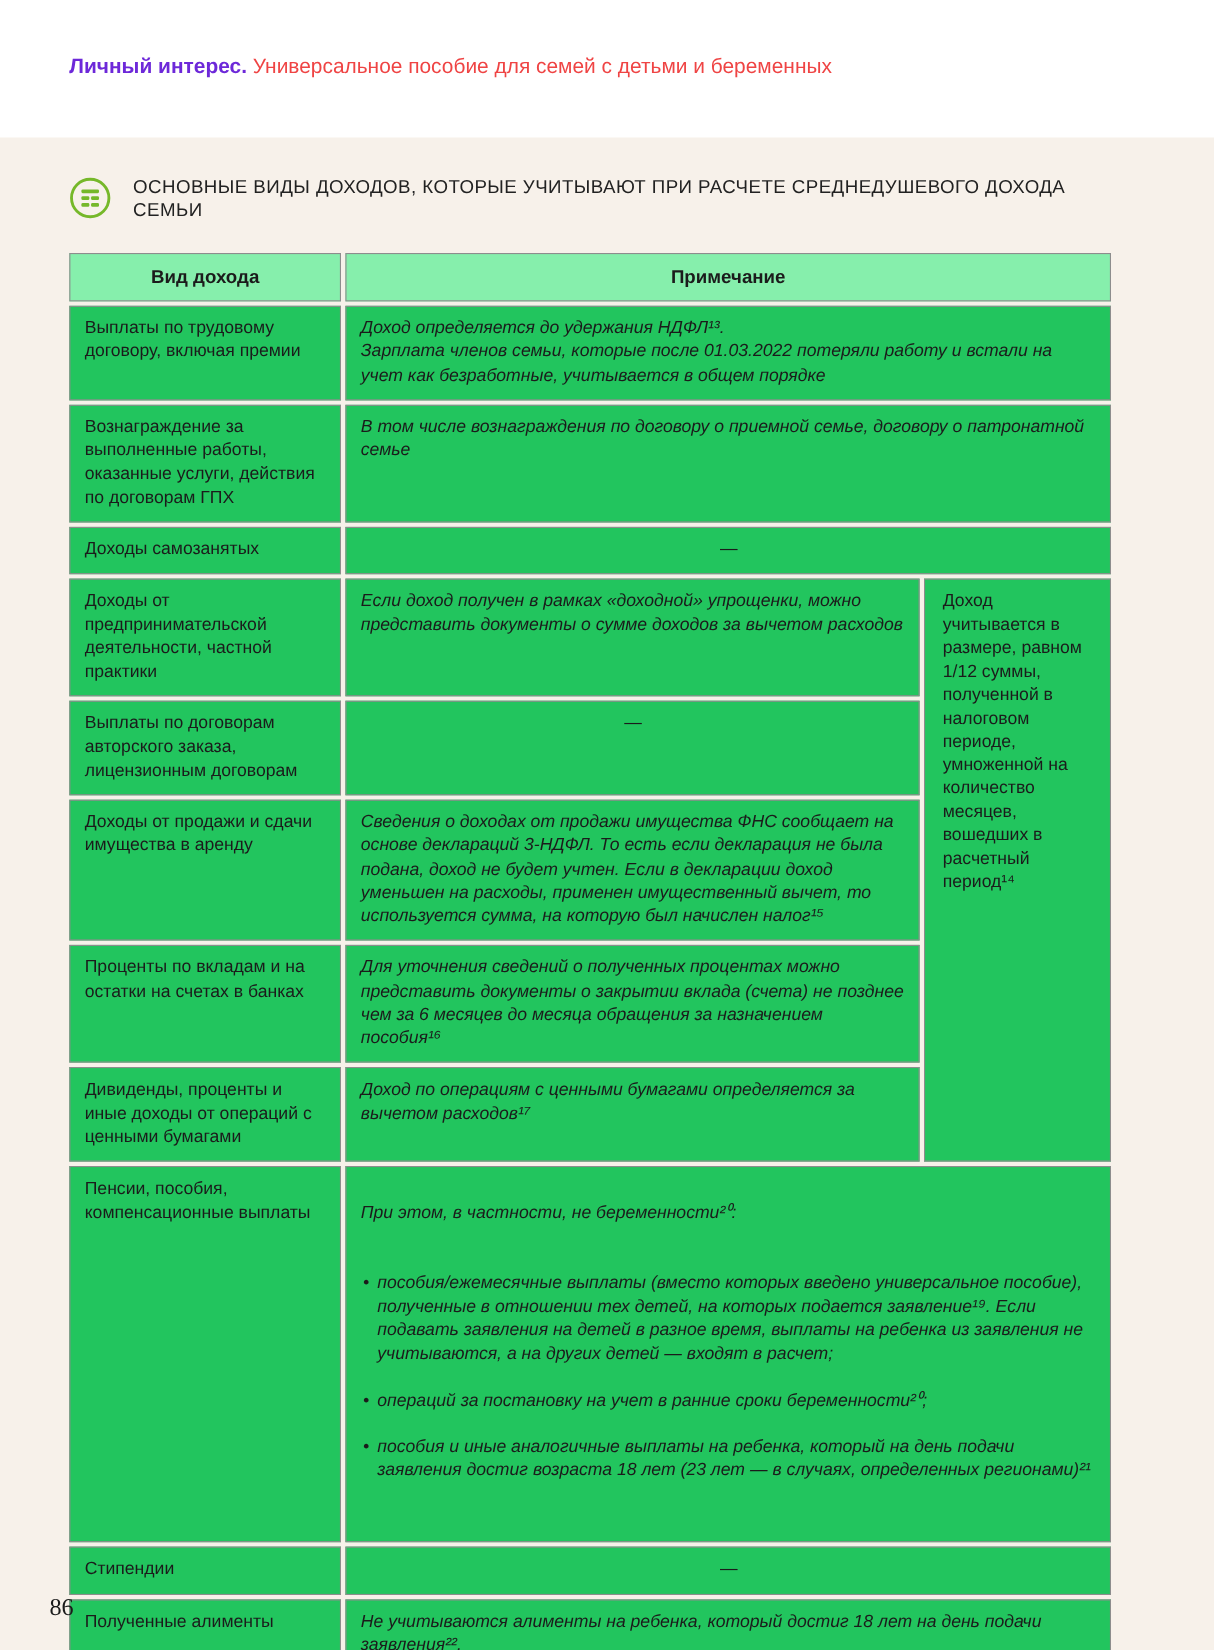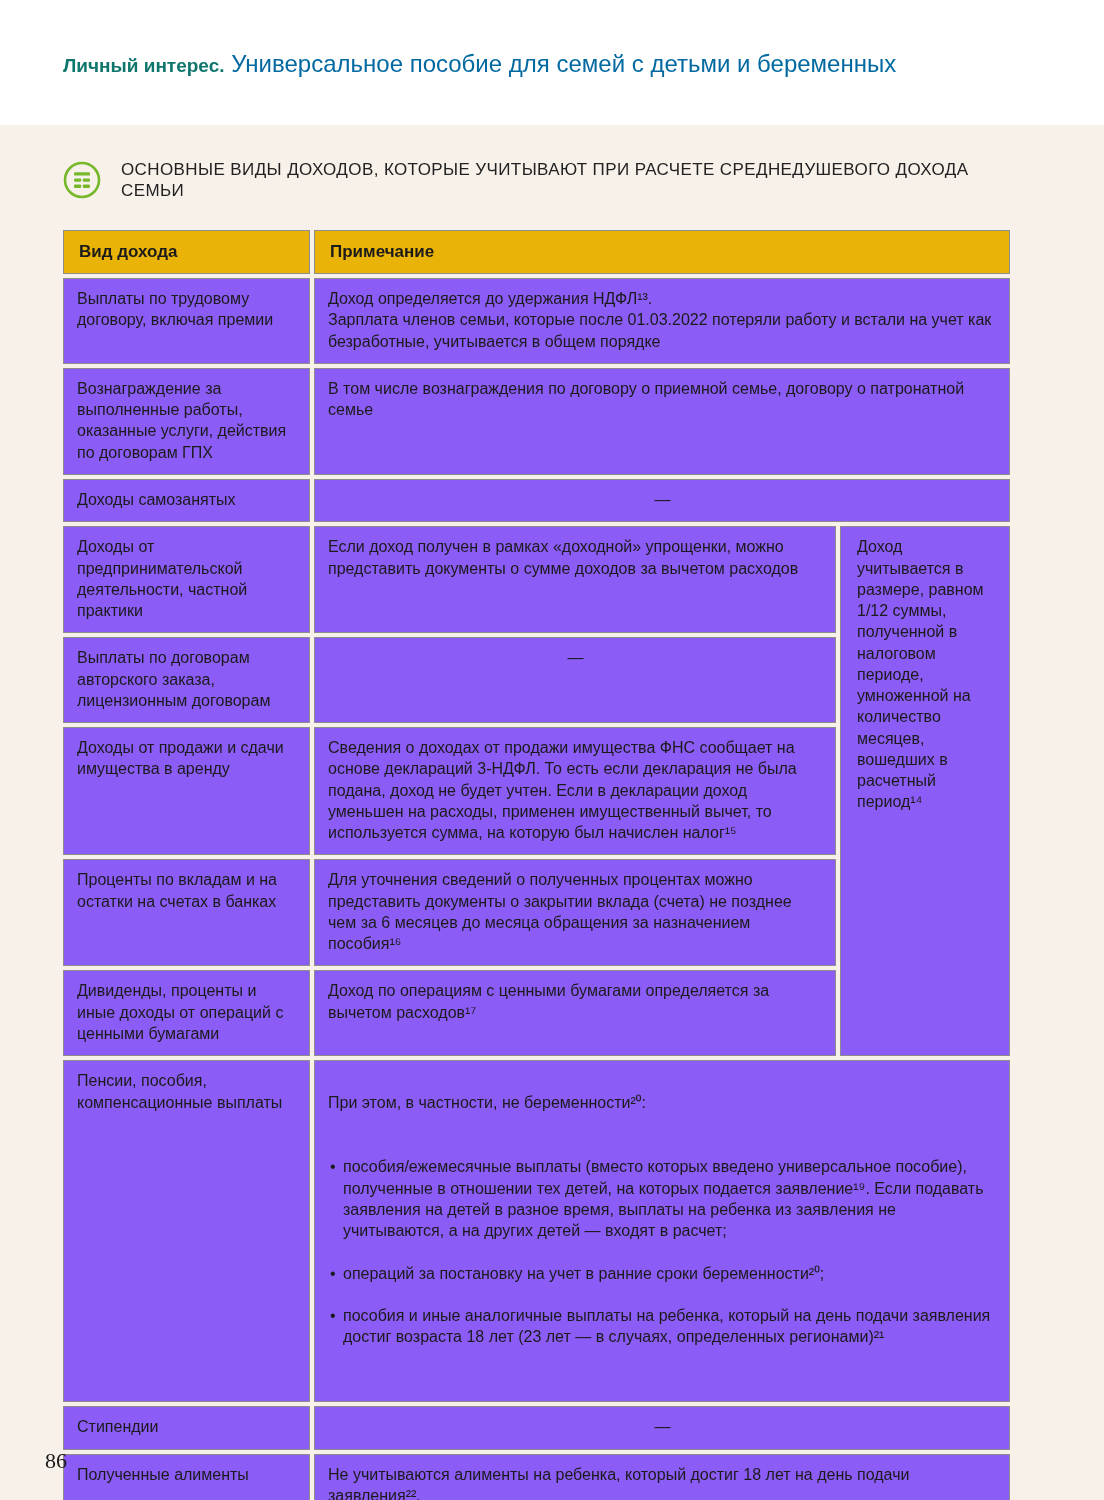--- a/index.html
+++ b/index.html
@@ -7,22 +7,22 @@
   body {
     font-family:"Liberation Sans", sans-serif;
     background:#ffffff;
     position:relative;
     overflow:hidden;
     color:#1b1b1b;
   }
 
   
   .top-band { height:125px; background:#ffffff; padding:50px 0 0 63px; }
-  .brand { color:#0f766e; font-weight:bold; font-size:19px; }
-  .subtitle { color:#0369a1; font-size:24px; }
+  .brand { color:#6d28d9; font-weight:bold; font-size:19px; }
+  .subtitle { color:#ef4444; font-size:19px; }
 
   
   .content {
     position:absolute; top:125px; left:0; right:0; bottom:0;
     background:#f7f1ea;
     padding:34px 90px 0 63px;
   }
 
   .section-head { display:flex; align-items:center; gap:20px; margin-bottom:24px; }
   .section-icon { flex:0 0 38px; height:38px; }
@@ -36,35 +36,35 @@
     table-layout:fixed;
     width:955px;
     margin-left:-4px;
   }
   col.c1 { width:247px; }
   col.c2 { width:522px; }
   col.c3 { width:170px; }
 
   th, td {
     border:1px solid #8d8d8d;
-    background:#8b5cf6;
+    background:#22c55e;
     vertical-align:top;
     padding:9px 12px 11px 13px;
     font-size:16px;
     line-height:1.33;
     color:#1b1b1b;
   }
   th {
-    background:#eab308;
-    text-align:left;
+    background:#86efac;
+    text-align:center;
     font-weight:bold;
     font-size:17px;
     padding:10px 15px;
   }
-  td.note { white-space:pre-line; }
+  td.note { white-space:pre-line;font-style:italic; }
   td.dash { text-align:center; }
   td.side { font-size:16px;padding-left:16px; }
 
   .b-list { list-style:none; margin-top:1px; }
   .b-item { position:relative; padding-left:15px; }
   .b-item::before { content:"•"; position:absolute; left:2px; top:0; }
 
   .page-number {
     position:absolute; left:45px; bottom:26px;
     font-family:"Liberation Serif", serif;

